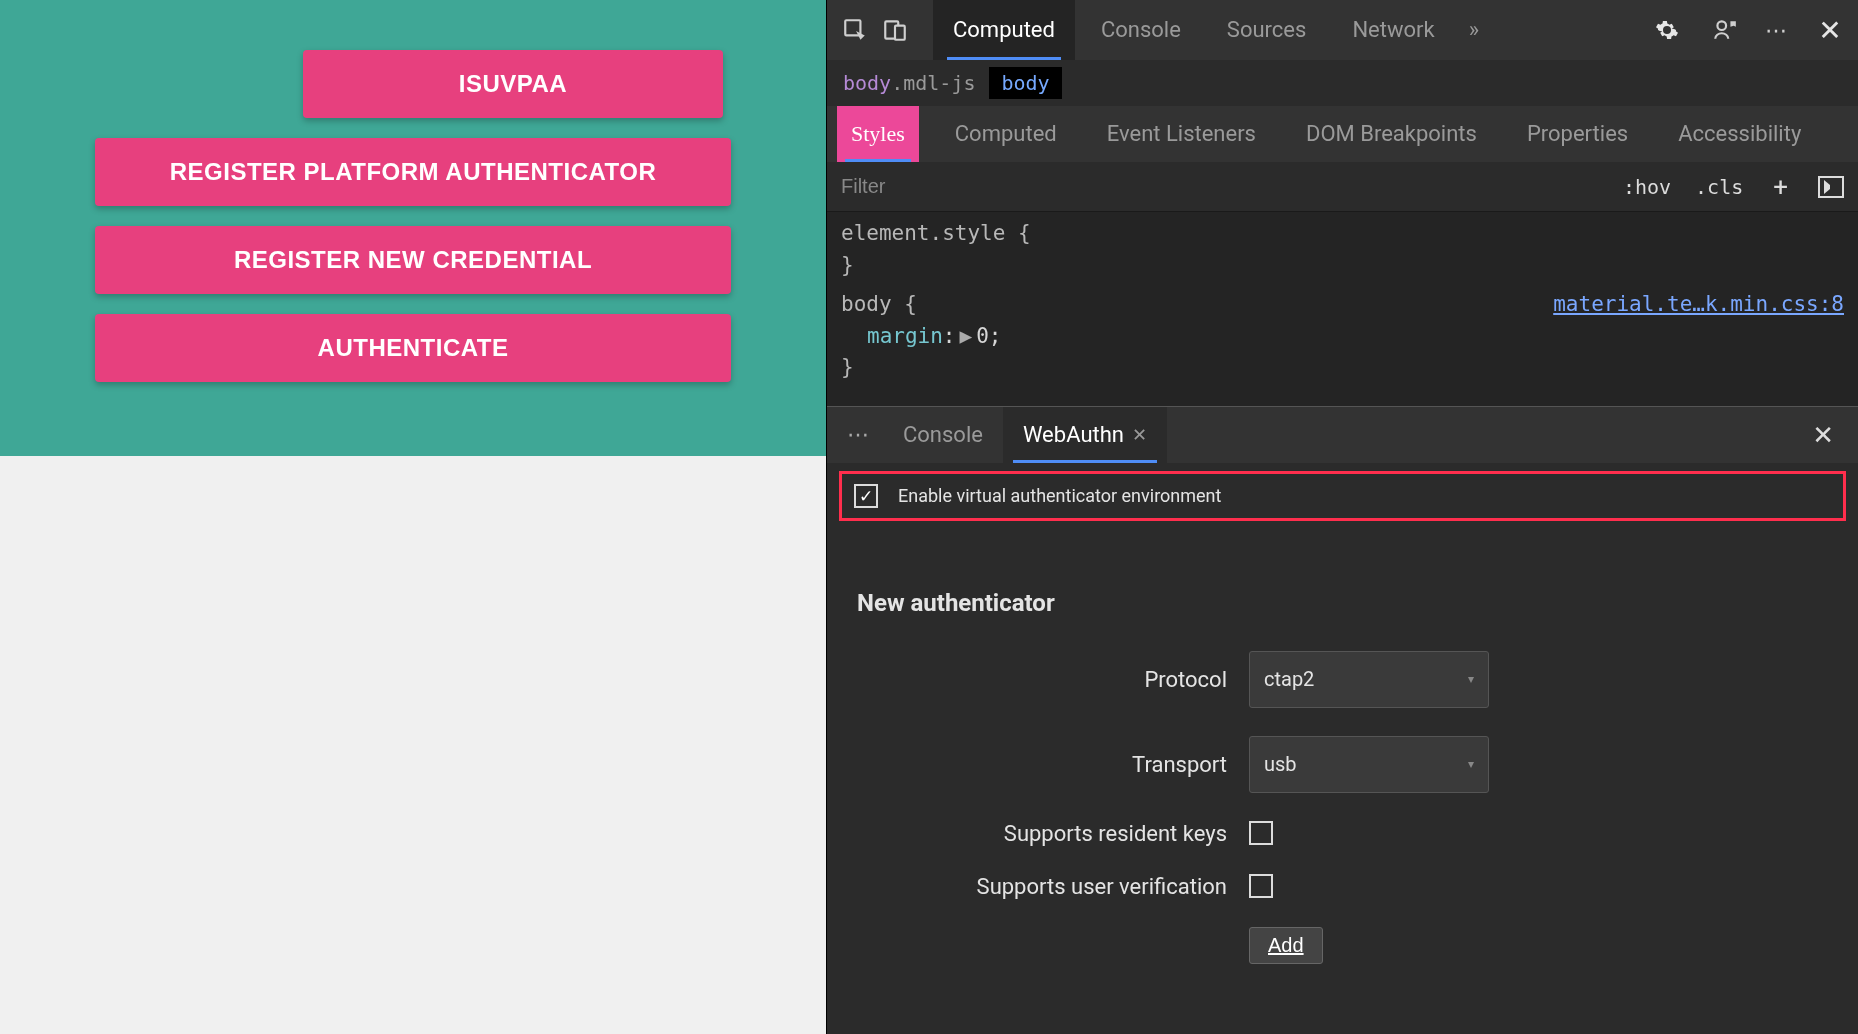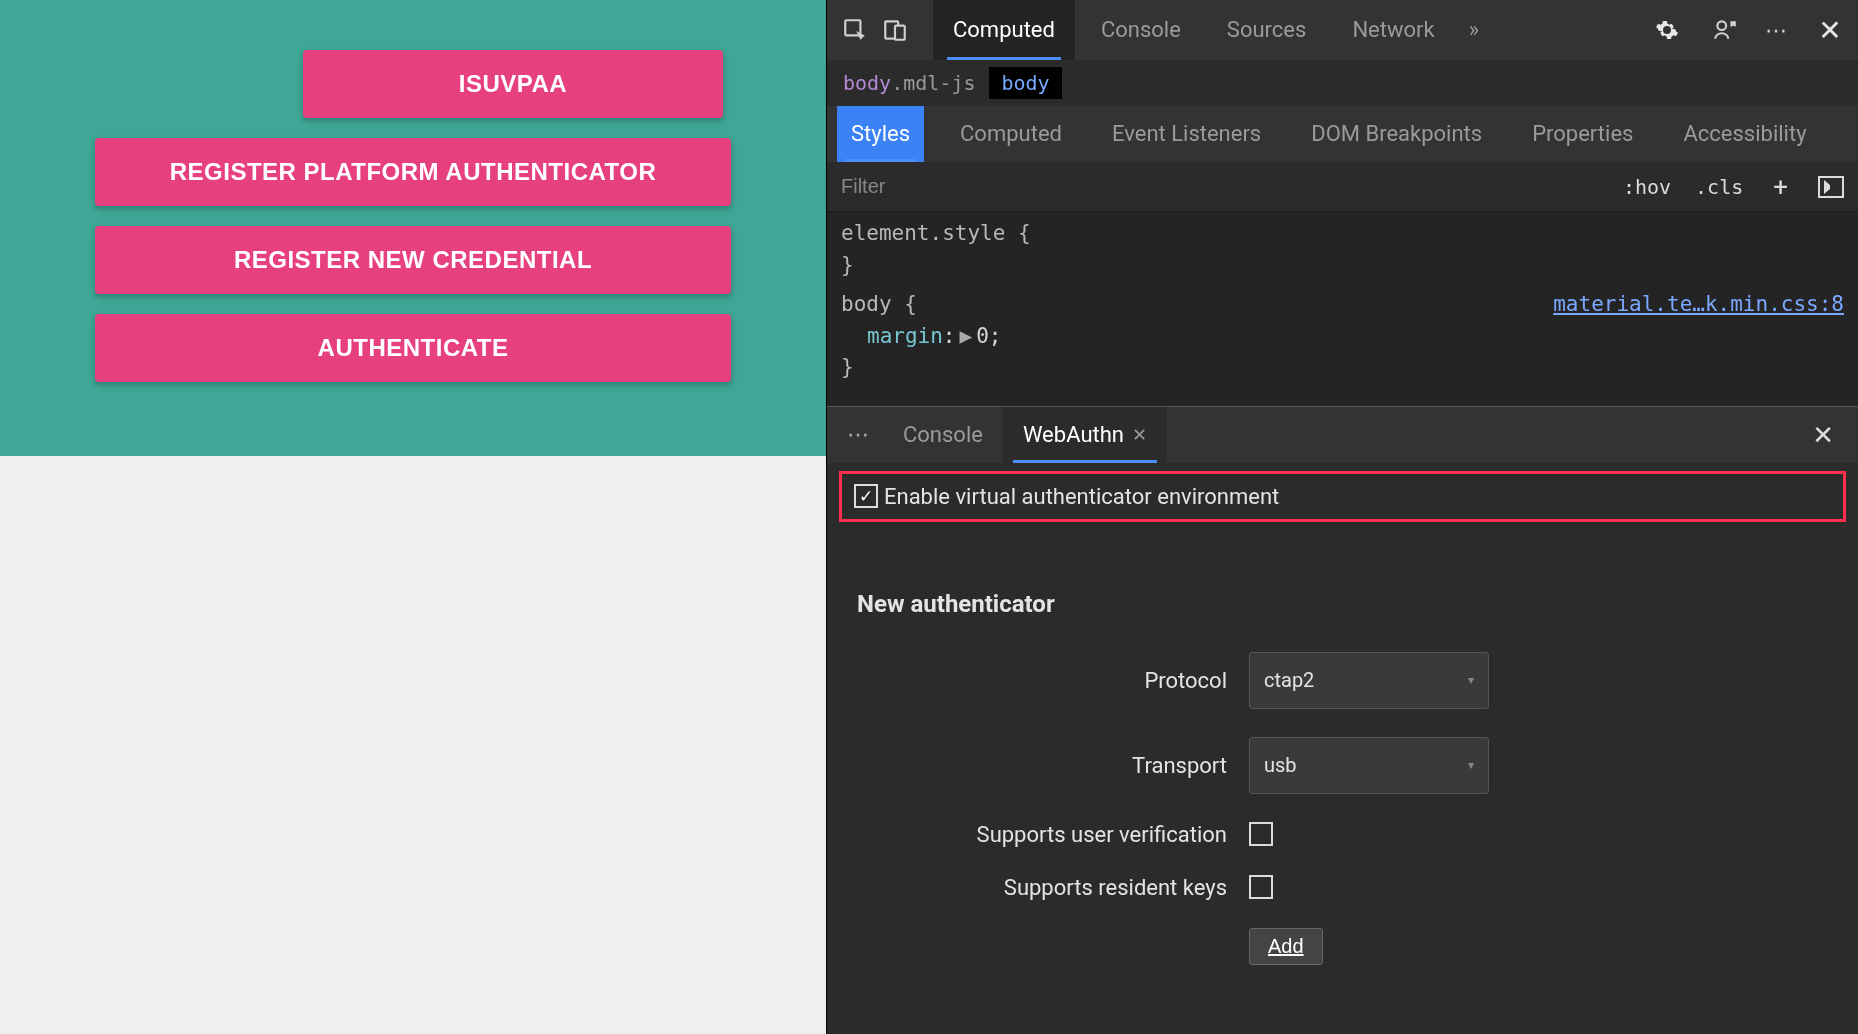--- a/index.html
+++ b/index.html
@@ -172,21 +172,22 @@
   .dt-subtab {
     padding: 0 14px;
     height: 56px;
     line-height: 56px;
     color: #9a9a9a;
     cursor: pointer;
     position: relative;
   }
   .dt-subtab.active {
     color: #fff;
-    background: #3b82f6;
+    background: #ec4899;
+    font-family: Liberation Serif, serif;
   }
   .dt-subtab.active::after {
     content: "";
     position: absolute;
     left: 8px; right: 8px;
     bottom: 0;
     height: 3px;
     background: #4f8df6;
   }
 
@@ -314,26 +315,26 @@
   
   .webauthn-panel {
     flex: 1;
     background: #2b2b2b;
     display: flex;
     flex-direction: column;
   }
   .enable-row {
     display: flex;
     align-items: center;
-    gap: 6px;
+    gap: 20px;
     margin: 8px 12px;
     padding: 10px 12px;
     border: 3px solid #ff2e4d;
     color: #e4e4e4;
-    font-size: 22px;
+    font-size: 18px;
   }
   .checkbox {
     width: 24px;
     height: 24px;
     border: 2px solid #dcdcdc;
     display: flex;
     align-items: center;
     justify-content: center;
     cursor: pointer;
     font-size: 17px;
@@ -517,26 +518,26 @@
 
         <div class="form-row">
           <div class="form-label">Transport</div>
           <div class="select">
             <span>usb</span>
             <span class="caret">▾</span>
           </div>
         </div>
 
         <div class="form-row">
-          <div class="form-label">Supports user verification</div>
+          <div class="form-label">Supports resident keys</div>
           <span class="checkbox"></span>
         </div>
 
         <div class="form-row">
-          <div class="form-label">Supports resident keys</div>
+          <div class="form-label">Supports user verification</div>
           <span class="checkbox"></span>
         </div>
 
         <div class="form-row">
           <div class="form-label"></div>
           <button class="add-btn">Add</button>
         </div>
       </div>
     </div>
   </div>

